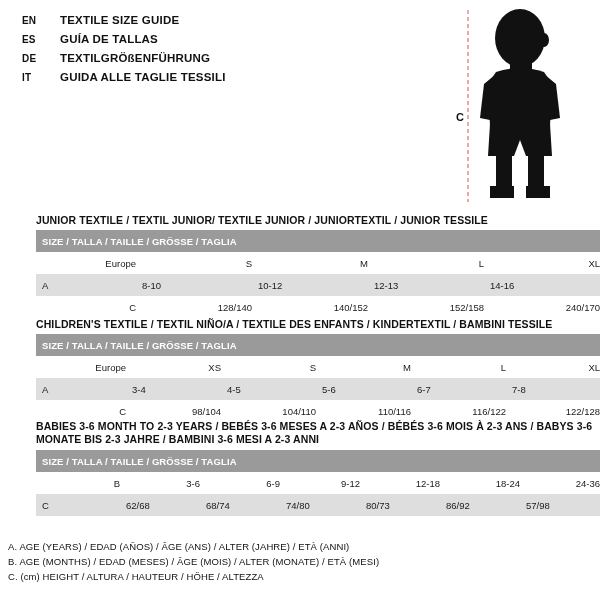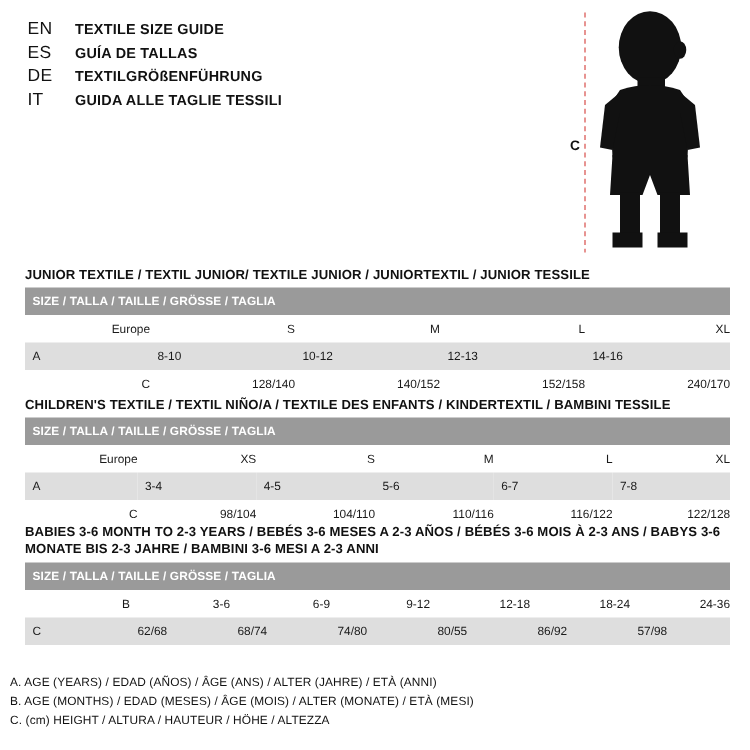--- a/index.html
+++ b/index.html
@@ -30,22 +30,22 @@
     left: 22px;
     width: 400px;
   }
   .lang-row {
     display: flex;
     align-items: baseline;
     height: 19px;
   }
   .lang-code {
     width: 38px;
-    font-size: 14px;
-    font-weight: normal;
+    font-size: 10px;
+    font-weight: bold;
     letter-spacing: 0.2px;
     color: #111;
   }
   .lang-title {
     font-size: 11.5px;
     font-weight: bold;
     letter-spacing: 0.2px;
     color: #111;
   }
 
@@ -63,21 +63,21 @@
     left: 16px;
     top: 105px;
     font-size: 11px;
     font-weight: bold;
     color: #111;
   }
 
   
   .section {
     position: absolute;
-    left: 20px;
+    left: 36px;
     width: 564px;
   }
   .section-title {
     font-size: 10.5px;
     font-weight: bold;
     color: #111;
     margin-bottom: 4px;
     letter-spacing: 0.1px;
     white-space: nowrap;
   }
@@ -280,21 +280,21 @@
           <td>9-12</td>
           <td>12-18</td>
           <td>18-24</td>
           <td>24-36</td>
         </tr>
         <tr class="shade">
           <td>C</td>
           <td>62/68</td>
           <td>68/74</td>
           <td>74/80</td>
-          <td>80/55</td>
+          <td>80/73</td>
           <td>86/92</td>
           <td>57/98</td>
         </tr>
       </tbody>
     </table>
   </div>
 
   <div class="footnotes">
     <div class="footnote">A. AGE (YEARS) / EDAD (AÑOS) / ÂGE (ANS) / ALTER (JAHRE) / ETÀ (ANNI)</div>
     <div class="footnote">B. AGE (MONTHS) / EDAD (MESES) / ÂGE (MOIS) / ALTER (MONATE) / ETÀ (MESI)</div>

